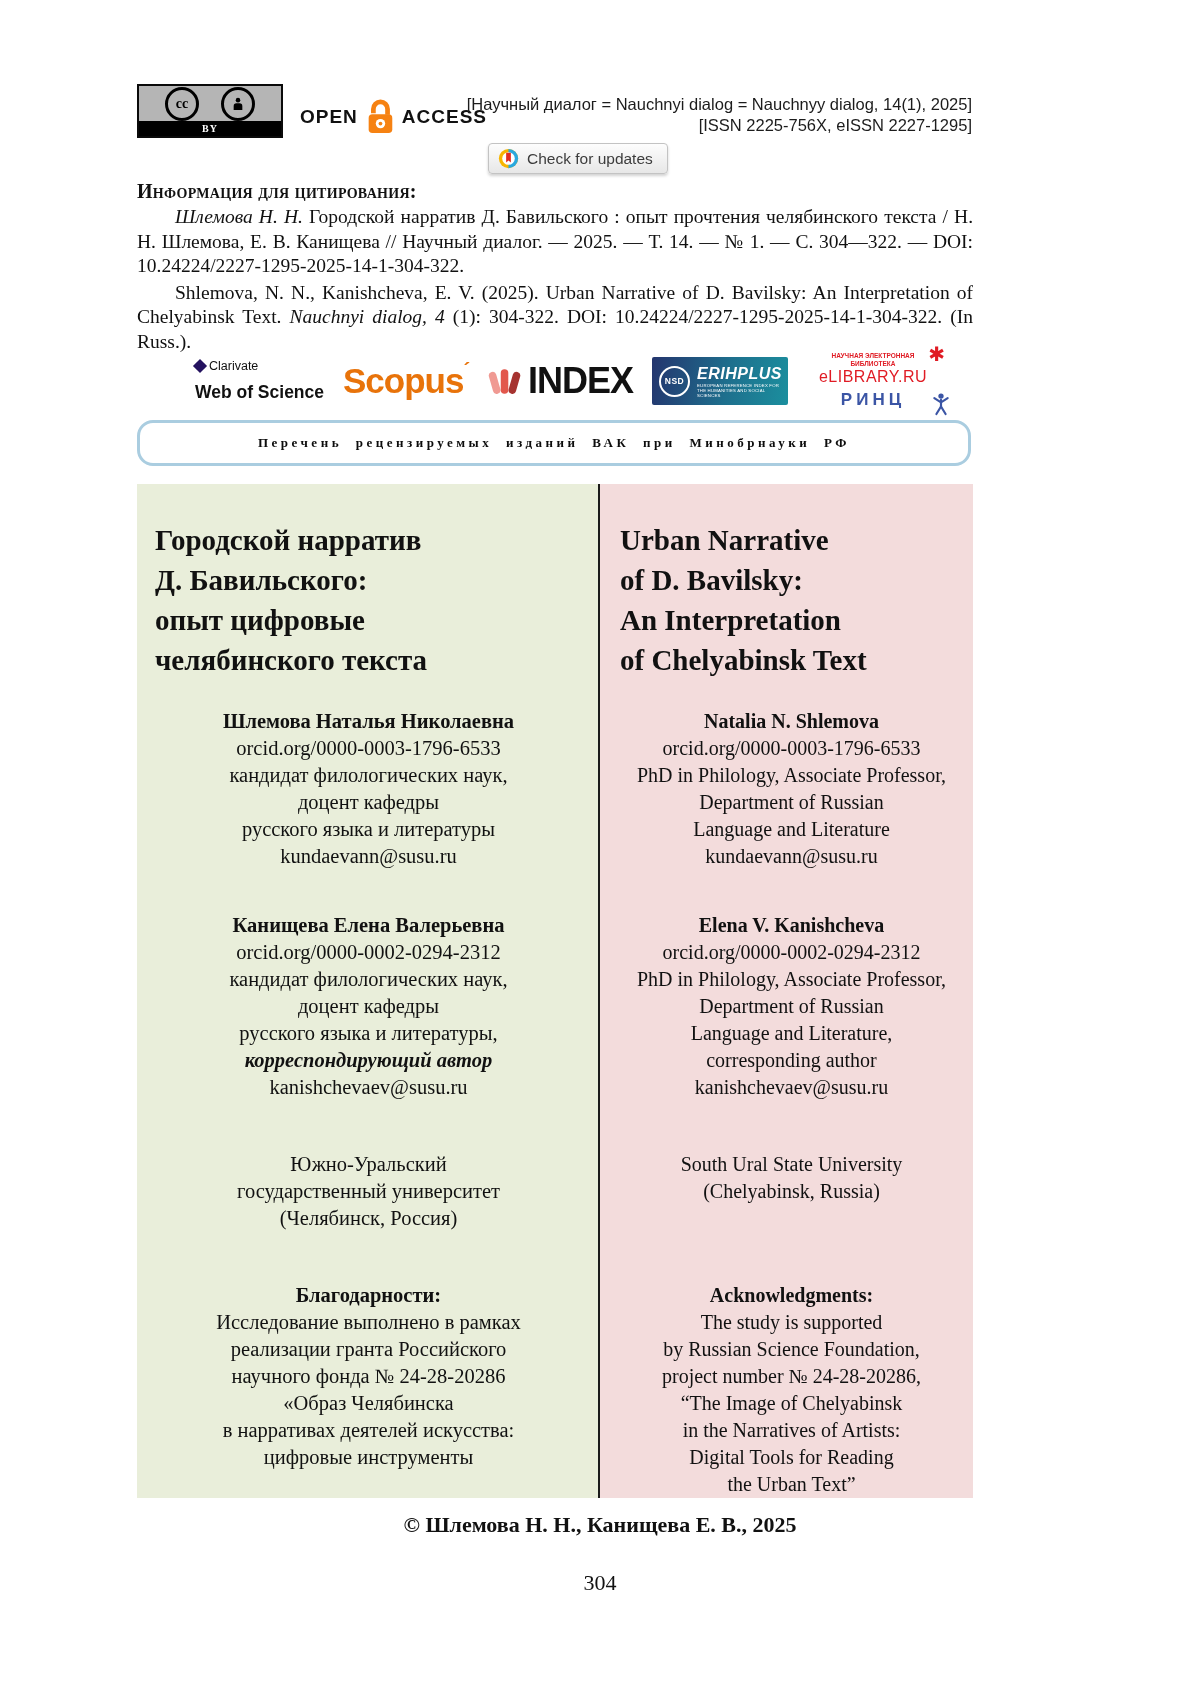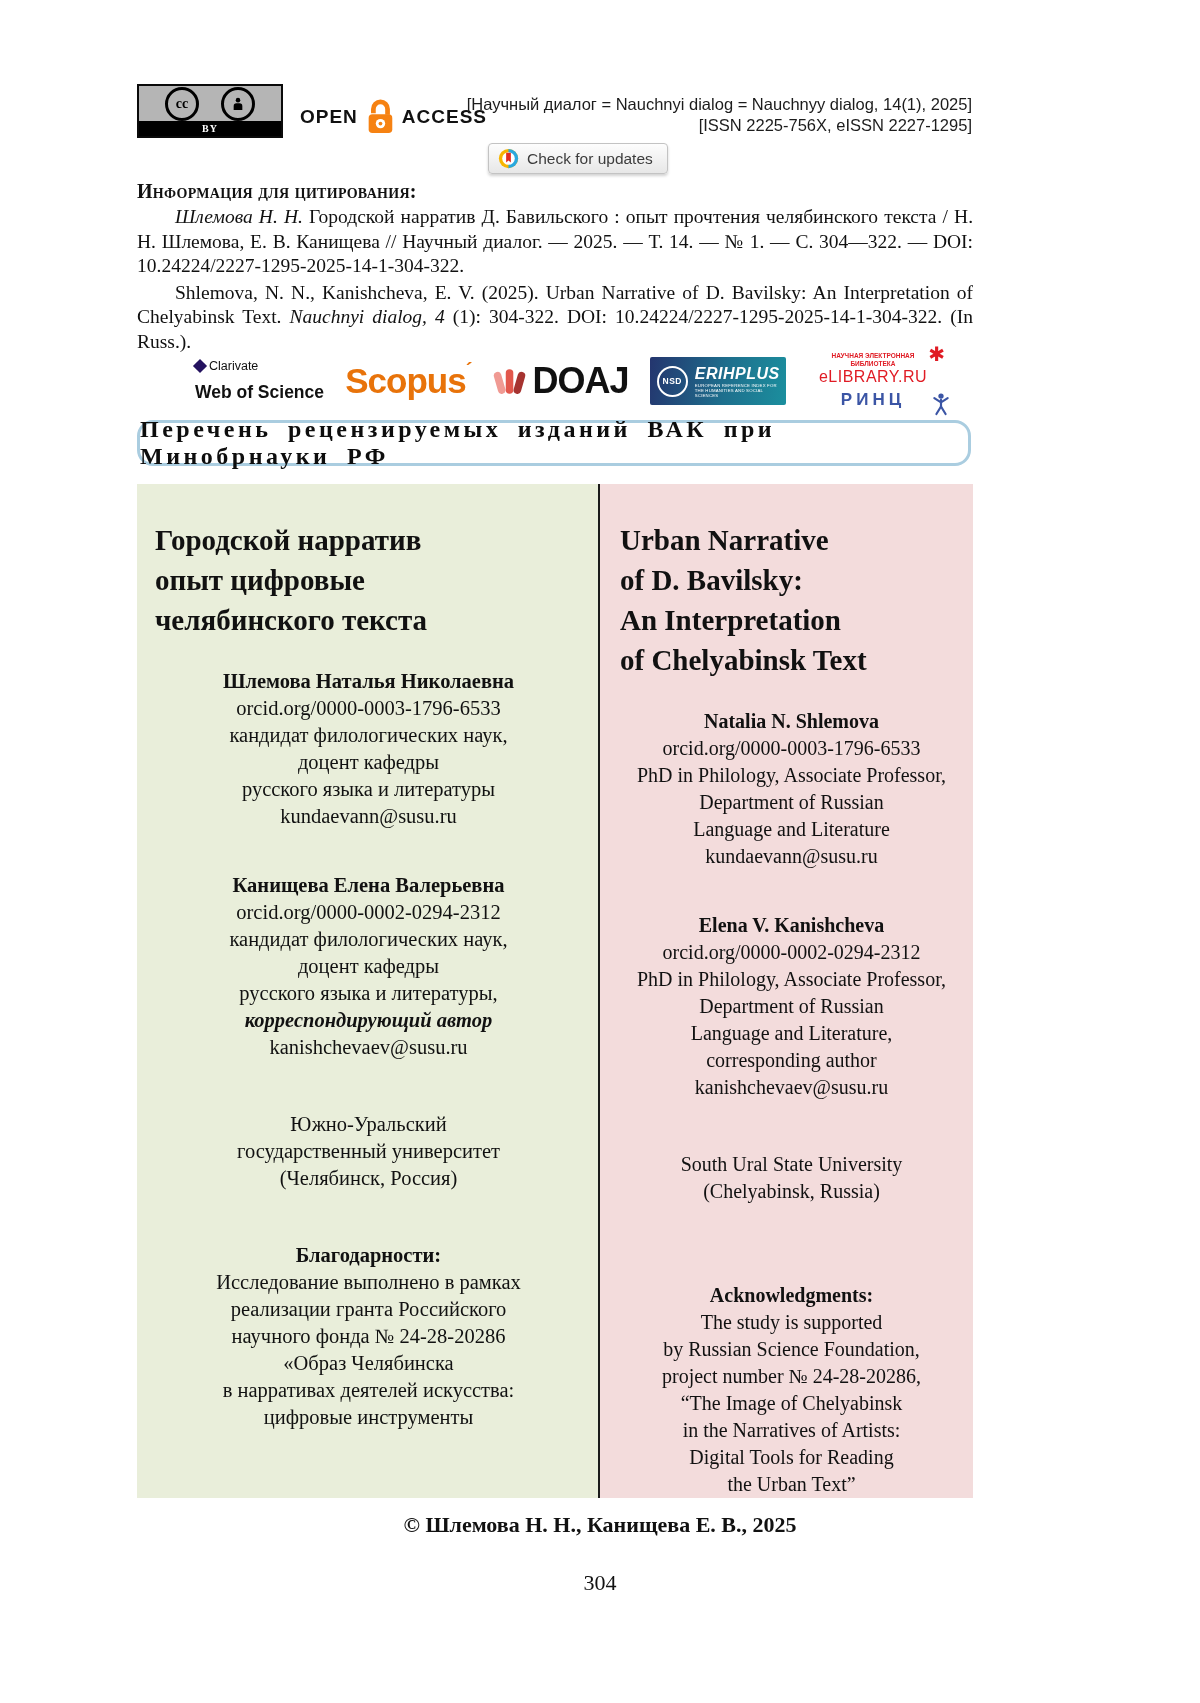--- a/index.html
+++ b/index.html
@@ -60,21 +60,21 @@
   .elib-small{color:#e01b24;font-size:6.5px;font-weight:bold;line-height:7.5px;width:104px;margin:0 auto;}
   .elib-name{color:#e01b24;font-size:16px;font-weight:normal;letter-spacing:0.5px;margin-top:1px;}
   .rinc-name{color:#3b55a5;font-size:17px;font-weight:bold;letter-spacing:4px;margin-top:4px;}
   .elib-flower{position:absolute;right:-6px;top:-8px;color:#e01b24;font-size:20px;line-height:20px;}
   .rinc-person{position:absolute;right:-12px;bottom:-6px;width:20px;height:24px;}
 
   
   .vak-banner{position:absolute;left:137px;top:420px;width:834px;height:46px;box-sizing:border-box;
     border:3px solid #aacde0;border-radius:16px;background:#fff;
     display:flex;align-items:center;justify-content:center;
-    font-weight:bold;font-size:24px;letter-spacing:3.5px;word-spacing:7px;color:#0d0d0d;}
+    font-weight:bold;font-size:13px;letter-spacing:3.5px;word-spacing:7px;color:#0d0d0d;}
 
   
   .columns{position:absolute;left:137px;top:484px;width:838px;height:1014px;display:flex;}
   .col{box-sizing:border-box;overflow:hidden;}
   .col-left{width:463px;background:#e9eeda;border-right:2px solid #1b1b1b;padding:36px 16px 0 18px;}
   .col-right{width:373px;background:#f3dcdc;padding:36px 10px 0 20px;}
   .col-title{font-weight:bold;font-size:29px;line-height:40px;text-align:left;}
   .block{ text-align:center;font-size:20.5px;line-height:27px;}
   .col-right .block{font-size:20px;}
   .block-author1{margin-top:28px;}
@@ -153,21 +153,21 @@
     <div class="scopus">
       <span>Scopus</span>
       <span class="scopus-tick">´</span>
     </div>
     <div class="doaj">
       <svg class="doaj-svg" viewBox="0 0 36 34">
         <rect x="3" y="7" width="8" height="24" rx="4" fill="#f09a93" transform="rotate(-16 7 19)"></rect>
         <rect x="13.5" y="4.5" width="8" height="26" rx="4" fill="#e2574c"></rect>
         <rect x="24" y="7" width="8" height="24" rx="4" fill="#a63330" transform="rotate(16 28 19)"></rect>
       </svg>
-      <span class="doaj-name">DOAJ</span>
+      <span class="doaj-name">INDEX</span>
     </div>
     <div class="erih">
       <span class="nsd-circle">NSD</span>
       <span class="erih-text">
         <div class="erih-name">ERIHPLUS</div>
         <div class="erih-sub">EUROPEAN REFERENCE INDEX FOR THE HUMANITIES AND SOCIAL SCIENCES</div>
       </span>
     </div>
     <div class="elib">
       <div class="elib-small">НАУЧНАЯ ЭЛЕКТРОННАЯ БИБЛИОТЕКА</div>
@@ -189,20 +189,21 @@
 
   <div class="vak-banner">
     <span>Перечень рецензируемых изданий ВАК при Минобрнауки РФ</span>
   </div>
 
   <div class="columns">
 
     <div class="col col-left">
       <div class="col-title">
           <div>Городской нарратив</div>
+          <div>Д. Бавильского:</div>
           <div>опыт цифровые</div>
           <div>челябинского текста</div>
         </div>
       <div class="block block-author1">
         <div class="author-name">Шлемова Наталья Николаевна</div>
         <div>
             <div>orcid.org/0000-0003-1796-6533</div>
             <div>кандидат филологических наук,</div>
             <div>доцент кафедры</div>
             <div>русского языка и литературы</div>

